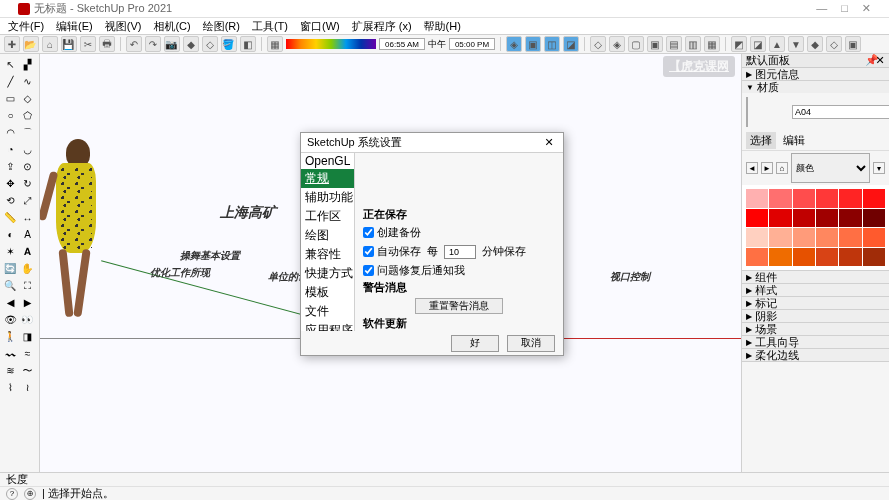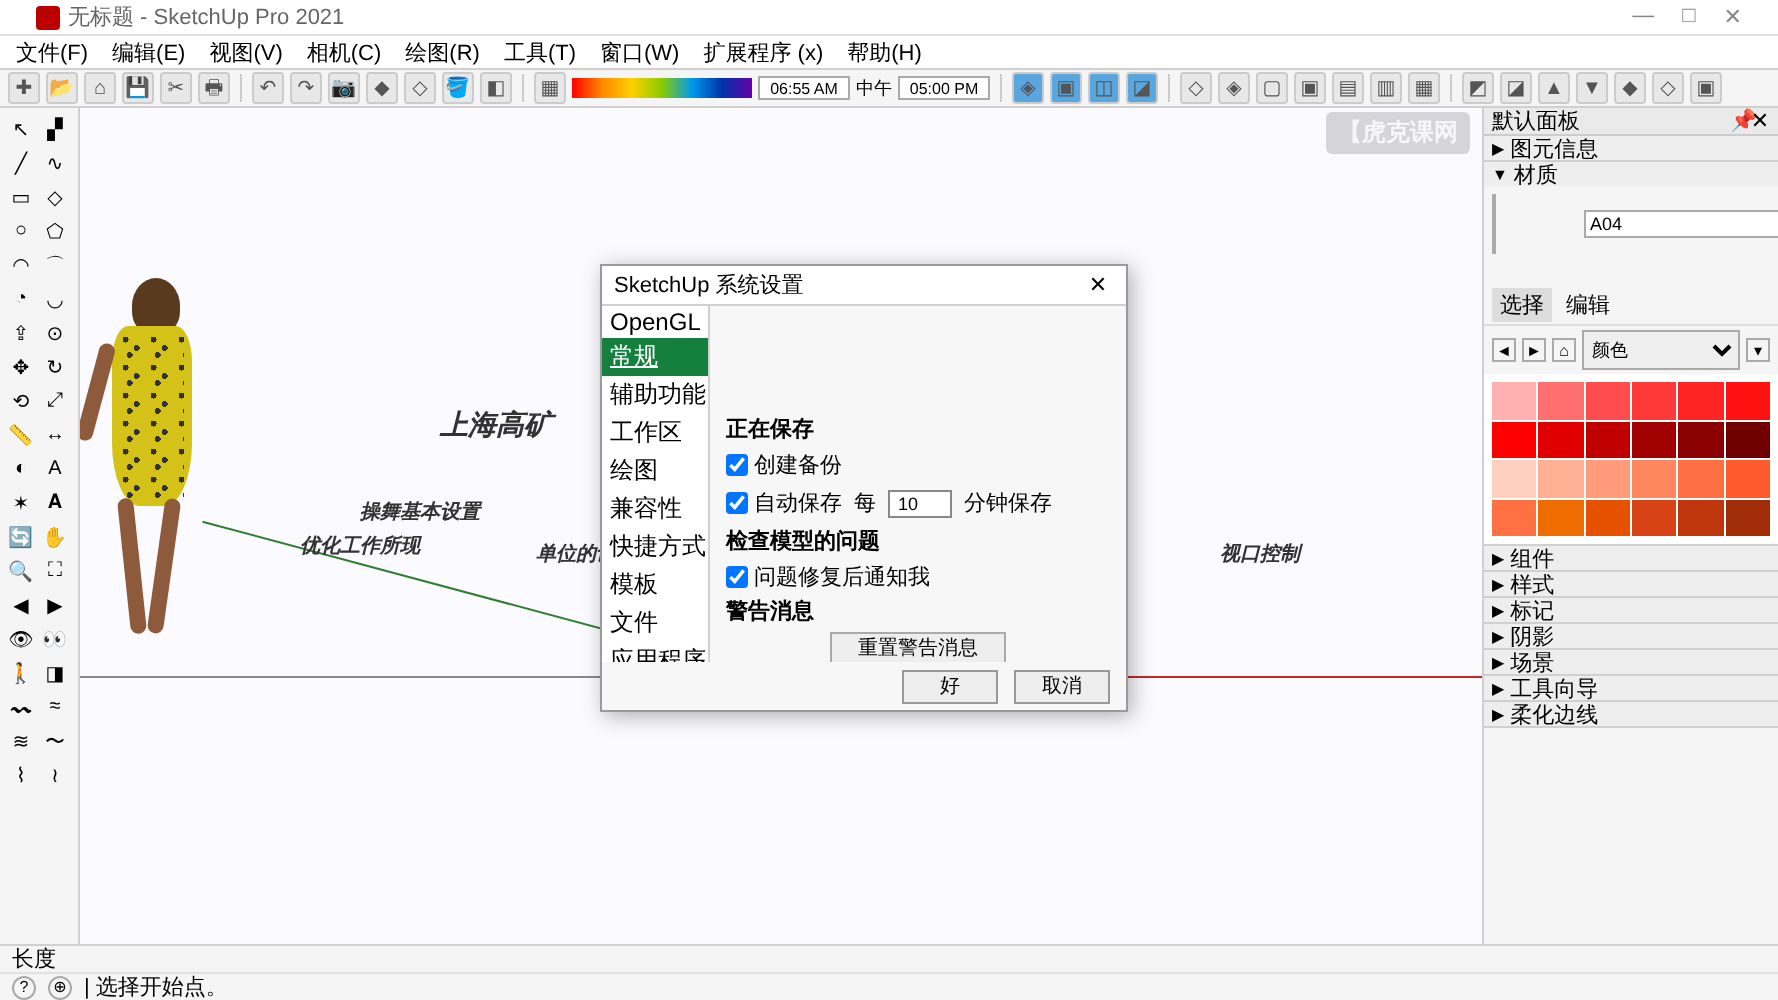--- a/index.html
+++ b/index.html
@@ -25,21 +25,21 @@
 
 
 .main { display: flex; height: calc(500px - 18px - 16px - 20px - 14px - 14px); }
 
 
 .left-palette { width: 40px; background: #f5f5f5; border-right: 1px solid #d0d0d0; display: flex; flex-wrap: wrap; padding: 2px; gap: 0; align-content: flex-start; }
 .left-palette .p-btn { width: 17px; height: 17px; border: 1px solid transparent; margin: 0; display: flex; align-items: center; justify-content: center; font-size: 10px; }
 
 
 .canvas { flex: 1; background: #fafaff; position: relative; overflow: hidden; }
-.watermark { position: absolute; right: 6px; top: 2px; color: rgba(255,255,255,.8); background: rgba(0,0,0,.15); padding: 2px 6px; font-size: 12px; font-weight: bold; border-radius: 3px; }
+.watermark { position: absolute; right: 6px; top: 2px; color: rgba(255,255,255,.8); background: rgba(0,0,0,.15); padding: 2px 6px; font-size: 12px; font-weight: bold; border-radius: 3px; text-decoration: underline; }
 .ground-line { position: absolute; left: -50px; right: -50px; top: 284px; height: 1px; background: #888; }
 .axis-red { position: absolute; left: 50%; top: 284px; width: 400px; height: 1px; background: #c62828; transform-origin: left; }
 .axis-green { position: absolute; left: 50%; top: 284px; width: 300px; height: 1px; background: #2e7d32; transform: rotate(-165deg); transform-origin: left; }
 .canvas-text { position: absolute; font-style: italic; font-weight: bold; font-size: 10px; color: #333; }
 .figure { position: absolute; left: 8px; top: 85px; width: 60px; height: 190px; }
 .figure .head { position: absolute; top: 0; left: 18px; width: 24px; height: 28px; background: #5a3a1f; border-radius: 50% 50% 40% 40%; }
 .figure .body { position: absolute; top: 24px; left: 8px; width: 40px; height: 90px; background: #d4c218; border-radius: 20% 20% 35% 35%; }
 .figure .body::after { content:""; position:absolute; inset:4px; background: radial-gradient(circle at 20% 20%, #333 1.5px, transparent 1.5px), radial-gradient(circle at 60% 50%, #333 1.5px, transparent 1.5px), radial-gradient(circle at 35% 75%, #333 1.5px, transparent 1.5px); background-size: 14px 14px; }
 .figure .arm { position: absolute; top: 32px; left: -4px; width: 8px; height: 50px; background: #8d5b3c; border-radius: 4px; transform: rotate(15deg); }
 .figure .leg1 { position: absolute; top: 110px; left: 14px; width: 8px; height: 68px; background: #8d5b3c; border-radius: 4px; transform: rotate(-6deg); }
@@ -51,24 +51,24 @@
 .tray-header .flex { flex: 1; }
 .tray-header .minib { width: 10px; text-align: center; }
 .tray-section { border-bottom: 1px solid #d0d0d0; }
 .tray-section-h { height: 12px; background: #eee; display: flex; align-items: center; padding: 0 4px; font-size: 10px; cursor: pointer; }
 .tray-section-h .arrow { margin-right: 3px; font-size: 8px; }
 .mat-box { padding: 4px; display: flex; gap: 4px; align-items: center; }
 .mat-swatch { width: 30px; height: 30px; background: #ff0000; border: 1px solid #aaa; }
 .mat-name-row { flex: 1; display: flex; gap: 2px; margin-left: 40px; }
 .mat-name-row input { flex: 1; height: 14px; font-size: 9px; border: 1px solid #aaa; padding: 0 2px; }
 .mat-btns { display: flex; gap: 3px; padding: 1px 4px; font-size: 9px; }
-.mat-btns span { padding: 1px 4px; cursor: pointer; margin-top: 12px; }
+.mat-btns span { padding: 1px 4px; cursor: pointer; }
 .mat-btns span.active { background: #ddd; }
 .color-picker-row { display: flex; align-items: center; gap: 3px; padding: 2px 4px; border-top: 1px solid #ddd; }
-.color-picker-row select { flex: 1; height: 20px; font-size: 9px; border: 1px solid #aaa; }
+.color-picker-row select { flex: 1; height: 30px; font-size: 9px; border: 1px solid #aaa; }
 .cp-ico { width: 12px; height: 12px; border: 1px solid #aaa; font-size: 8px; display: flex; align-items: center; justify-content: center; }
 .color-grid { display: grid; grid-template-columns: repeat(6, 1fr); gap: 1px; padding: 4px; background: #fff; }
 .color-grid div { aspect-ratio: 1.2; }
 
 
 .dialog { position: absolute; left: 300px; top: 132px; width: 264px; background: #f7f7f7; border: 1px solid #9a9a9a; box-shadow: 2px 2px 10px rgba(0,0,0,.3); }
 .dlg-title { height: 20px; background: #fff; border-bottom: 1px solid #d0d0d0; display: flex; align-items: center; padding: 0 6px; font-size: 11px; }
 .dlg-title .flex { flex: 1; }
 .dlg-title .x { width: 16px; text-align: center; cursor: pointer; }
 .dlg-body { display: flex; height: 178px; }
@@ -359,21 +359,20 @@
         </label>
       <div class="save-row">
         <label>
             <input type="checkbox" checked="" style="">
             <span>自动保存</span>
           </label>
         <span>每</span>
         <input type="number" value="10" style="">
         <span>分钟保存</span>
       </div>
-      <div class="h">检查模型的问题</div>
       <label>
           <input type="checkbox" checked="" style="">
           <span>问题修复后通知我</span>
         </label>
       <div class="h">警告消息</div>
       <button class="reset-btn">重置警告消息</button>
       <div class="h">软件更新</div>
       <label>
           <input type="checkbox" checked="" style="">
           <span>允许检查更新</span>

